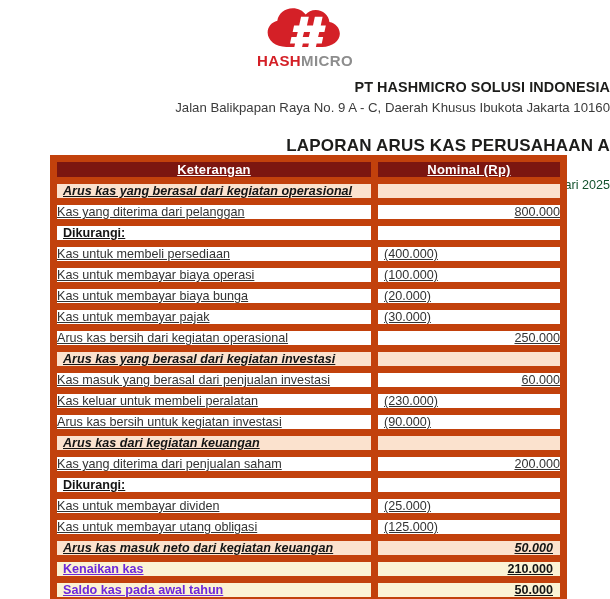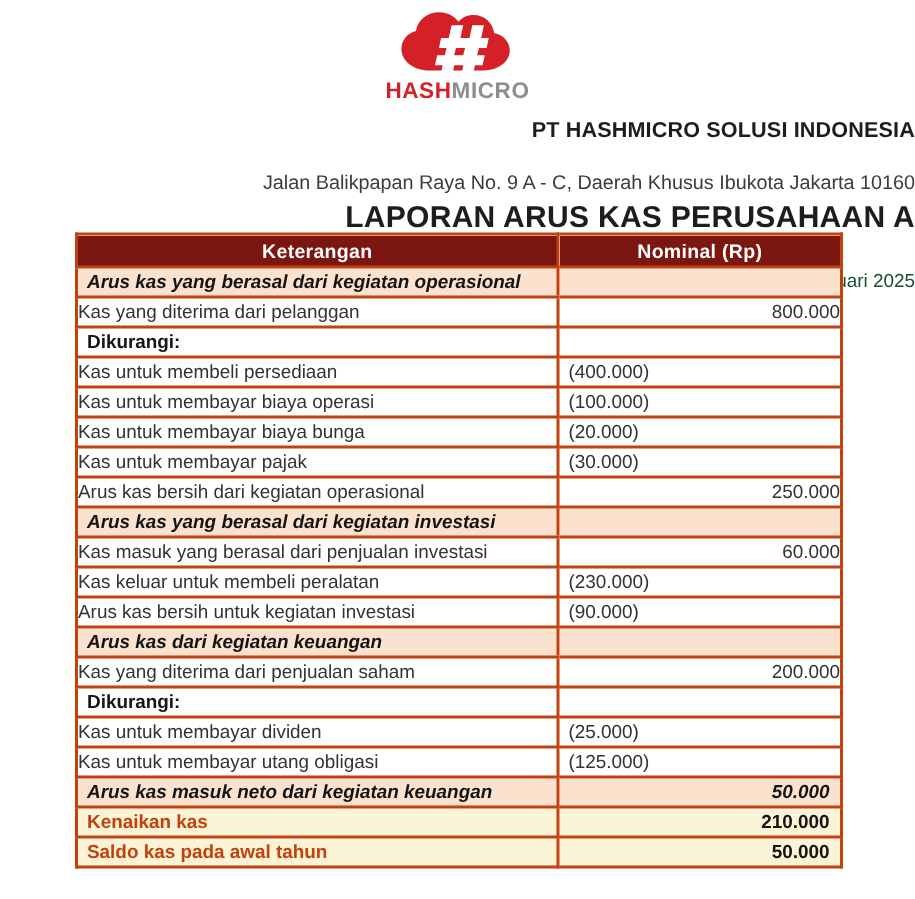--- a/index.html
+++ b/index.html
@@ -39,28 +39,28 @@
   .company {
     font-size: 14.4px;
     font-weight: bold;
     letter-spacing: .1px;
     color: #1d1d1b;
     line-height: 1.25;
   }
   .address {
     font-size: 13.2px;
     color: #3b3b3b;
-    margin-top: 17px;
+    margin-top: 3px;
     line-height: 1.3;
   }
   .report-title {
-    font-size: 20px;
+    font-size: 17px;
     font-weight: bold;
     color: #1d1d1b;
-    margin-top: 3px;
+    margin-top: 19px;
     letter-spacing: .2px;
     line-height: 1.25;
   }
   .report-date {
     font-size: 12.6px;
     color: #14532d;
     margin-top: 21px;
     line-height: 1.3;
   }
 
@@ -74,25 +74,26 @@
   table.cashflow {
     width: 510px;
     border-collapse: collapse;
     table-layout: fixed;
     font-size: 12.6px;
   }
   table.cashflow col.c-label { width: 321px; }
   table.cashflow col.c-value { width: 189px; }
 
   table.cashflow td, table.cashflow th {
-    border: 2px solid #c2410c;
+    border: 7px solid #c2410c;
     height: 20px;
     padding: 0;
     overflow: hidden;
     white-space: nowrap;
+    text-decoration: underline;
   }
 
   
   tr.head-row th {
     background: #7c1610;
     color: #ffffff;
     font-size: 13px;
     font-weight: bold;
     text-align: center;
     height: 22px;
@@ -134,21 +135,21 @@
     font-weight: bold;
     color: #141414;
     padding-left: 6px;
     margin-top: 29px;
   }
 
   
   tr.total td.label {
     background: #fbf3d5;
     font-weight: bold;
-    color: #c2410c;
+    color: #6d28d9;
     padding-left: 6px;
   }
   tr.total td.value {
     background: #fbf3d5;
     font-weight: bold;
     color: #141414;
     text-align: right;
     padding-right: 7px;
   }
 

